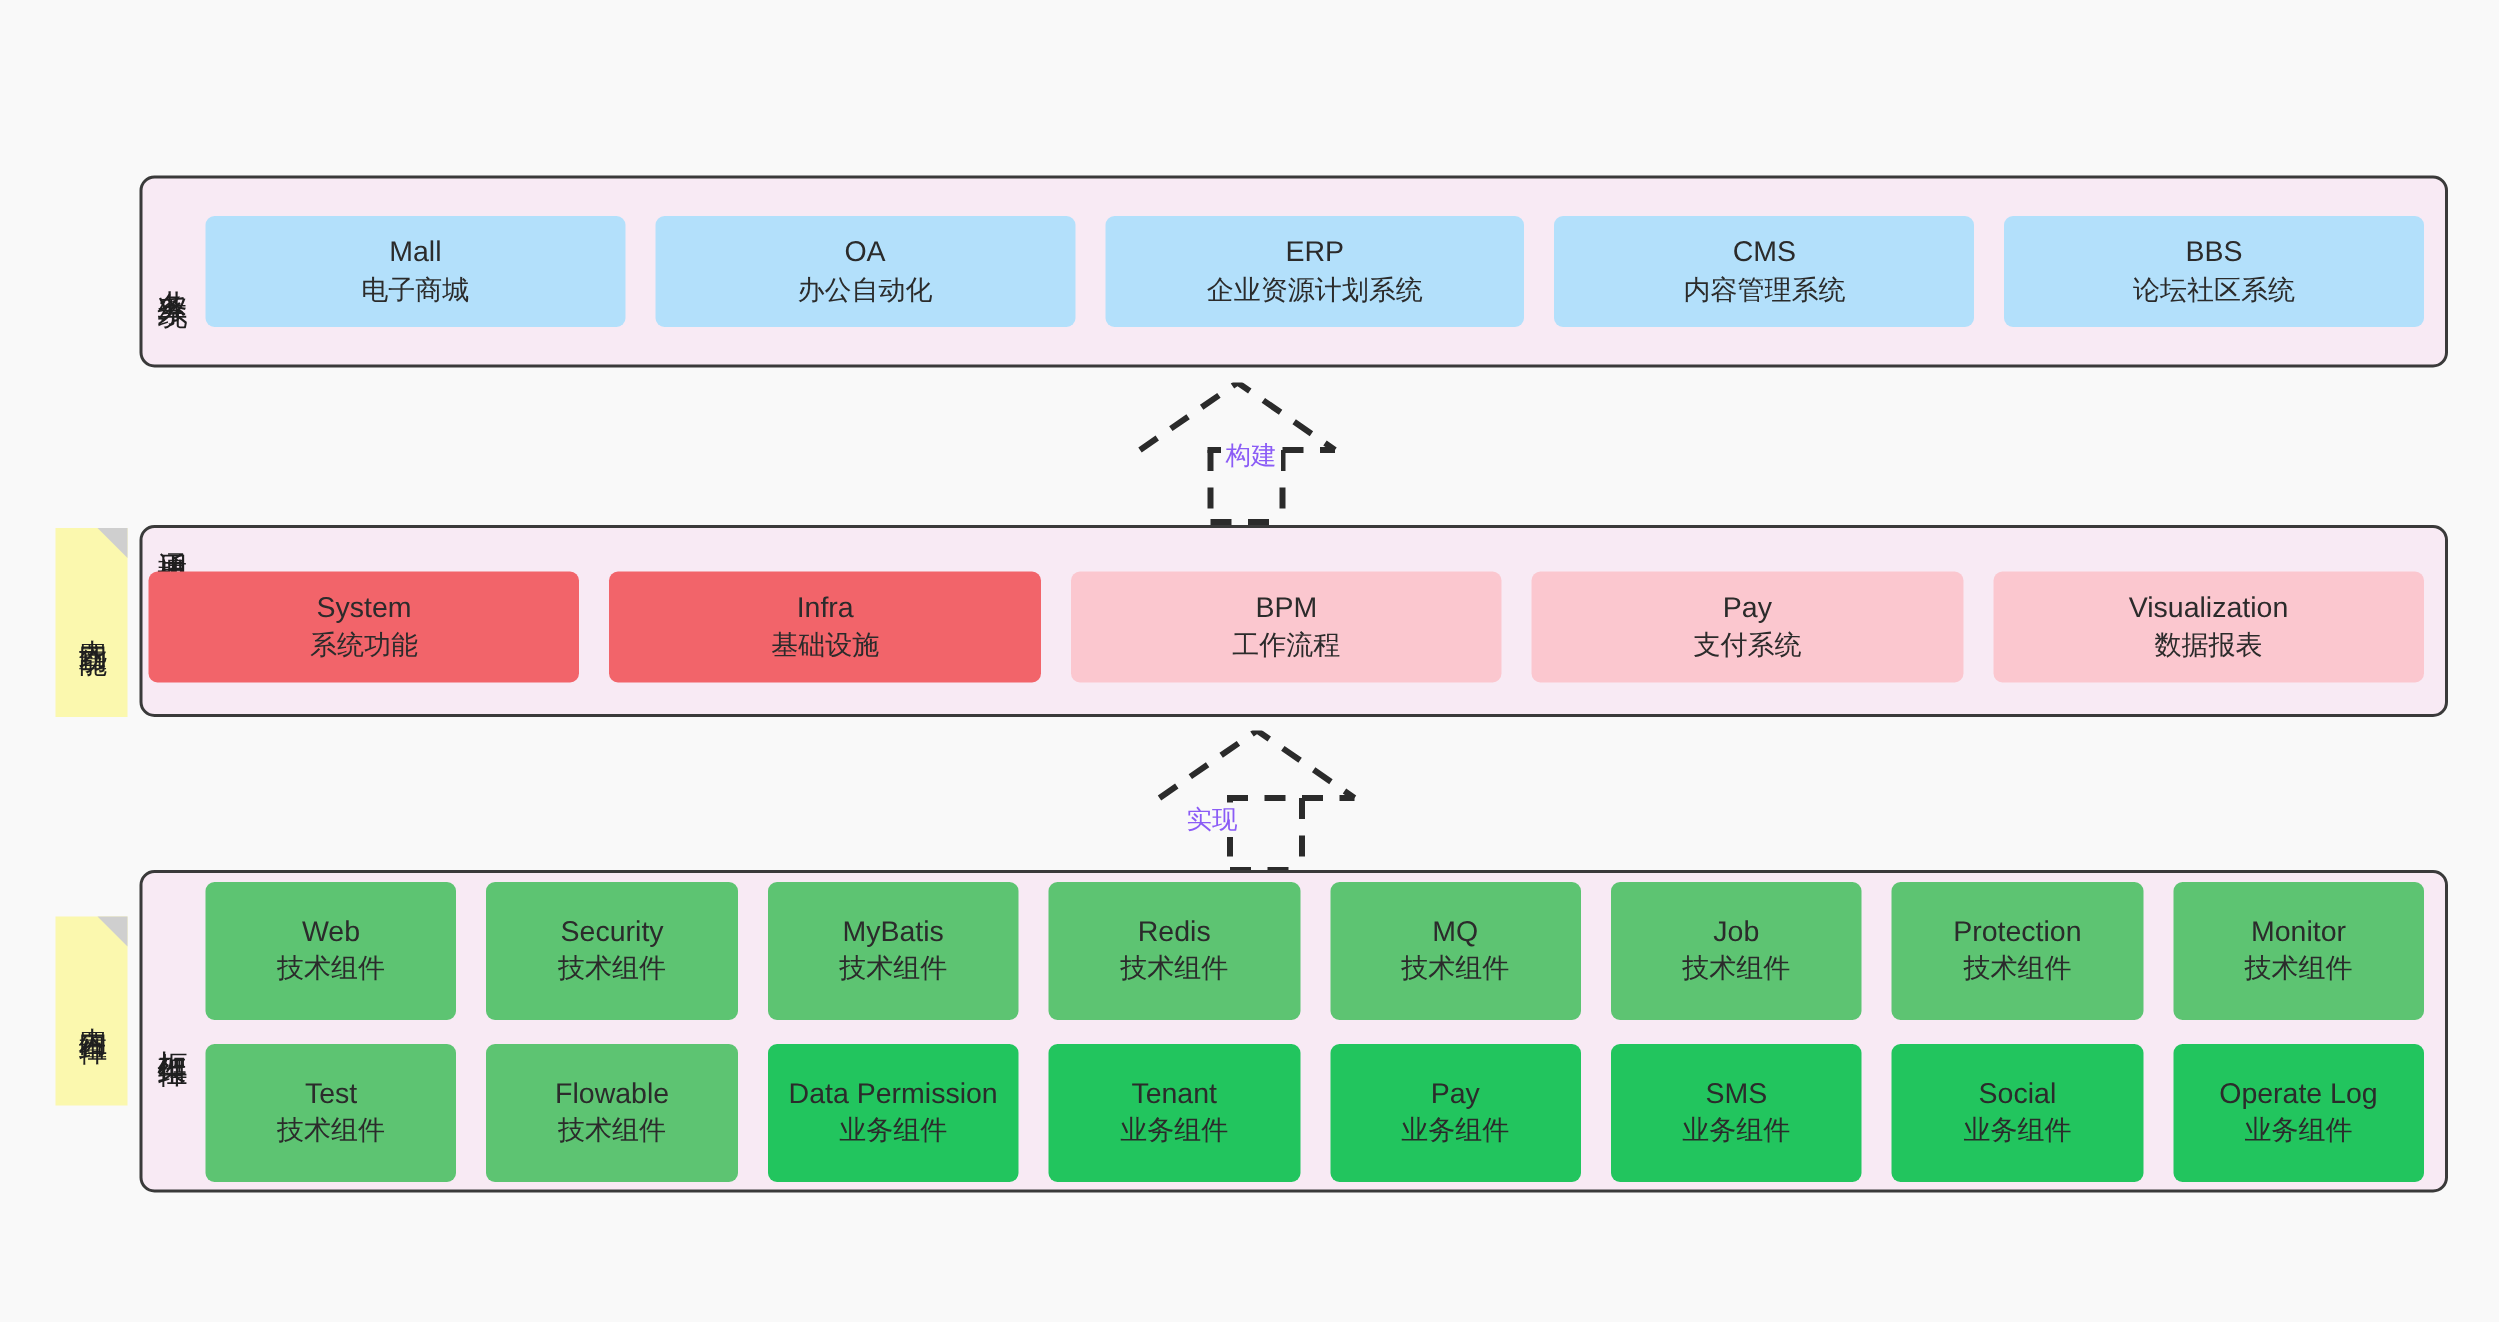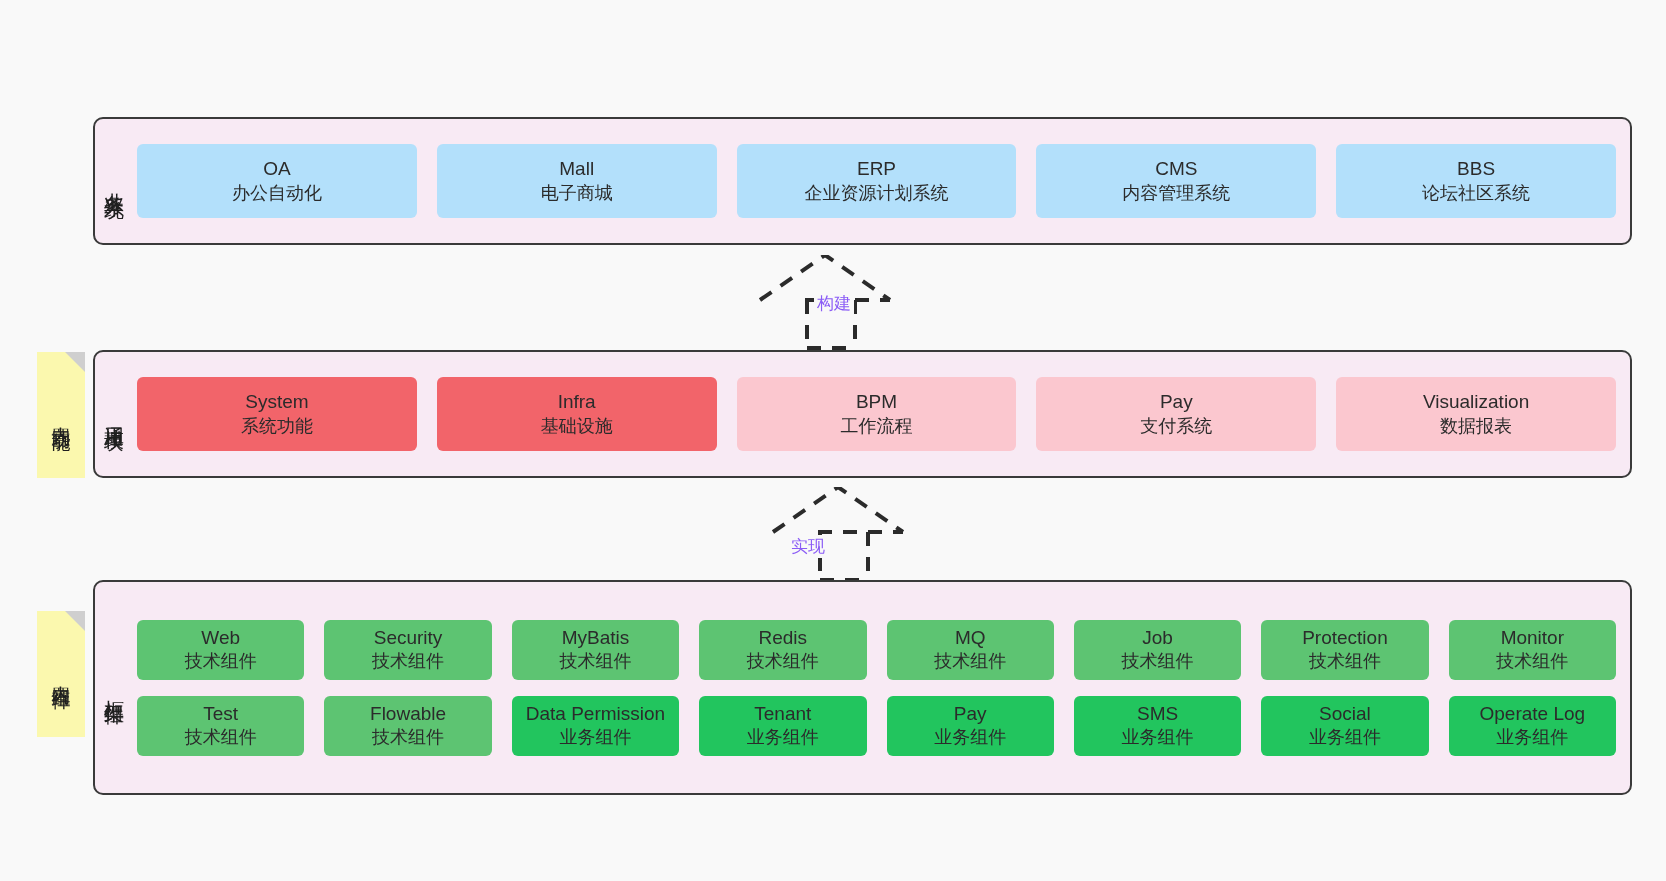--- a/index.html
+++ b/index.html
@@ -79,26 +79,26 @@
 
   
   .c-blue        { background: #b3e0fb; }
   .c-red         { background: #f2646a; }
   .c-pink        { background: #fbc7cf; }
   .c-green       { background: #5dc472; }
   .c-lightgreen  { background: #22c55e; }
 
   
   #layer-business { left: 93px;  top: 117px; width: 1539px; height: 128px; }
-  #layer-common   { left: 93px;  top: 350px; width: 1539px; height: 128px; }
+  #layer-common   { left: 93px;  top: 350px; width: 1539px; height: 128px; flex-direction: column; }
   #layer-frame    { left: 93px;  top: 580px; width: 1539px; height: 215px; }
 
   #layer-business .cell { height: 74px; }
   #layer-common   .cell { height: 74px; }
-  #layer-frame    .cell { height: 60px; }
+  #layer-frame    .cell { height: 92px; }
 
   
   .sticky {
     position: absolute;
     width: 48px;
     background: #fbf8ae;
     box-sizing: border-box;
     display: flex;
     align-items: center;
     justify-content: center;
@@ -147,26 +147,26 @@
 </head>
 <body>
 
 <div id="canvas">
 
   <div class="layer" id="layer-business">
     <div class="layer-title">业务系统</div>
     <div class="layer-body">
       <div class="cell-row">
         <div class="cell c-blue">
+          <span class="en">Mall</span>
+          <span class="cn">电子商城</span>
+        </div>
+        <div class="cell c-blue">
           <span class="en">OA</span>
           <span class="cn">办公自动化</span>
-        </div>
-        <div class="cell c-blue">
-          <span class="en">Mall</span>
-          <span class="cn">电子商城</span>
         </div>
         <div class="cell c-blue">
           <span class="en">ERP</span>
           <span class="cn">企业资源计划系统</span>
         </div>
         <div class="cell c-blue">
           <span class="en">CMS</span>
           <span class="cn">内容管理系统</span>
         </div>
         <div class="cell c-blue">

